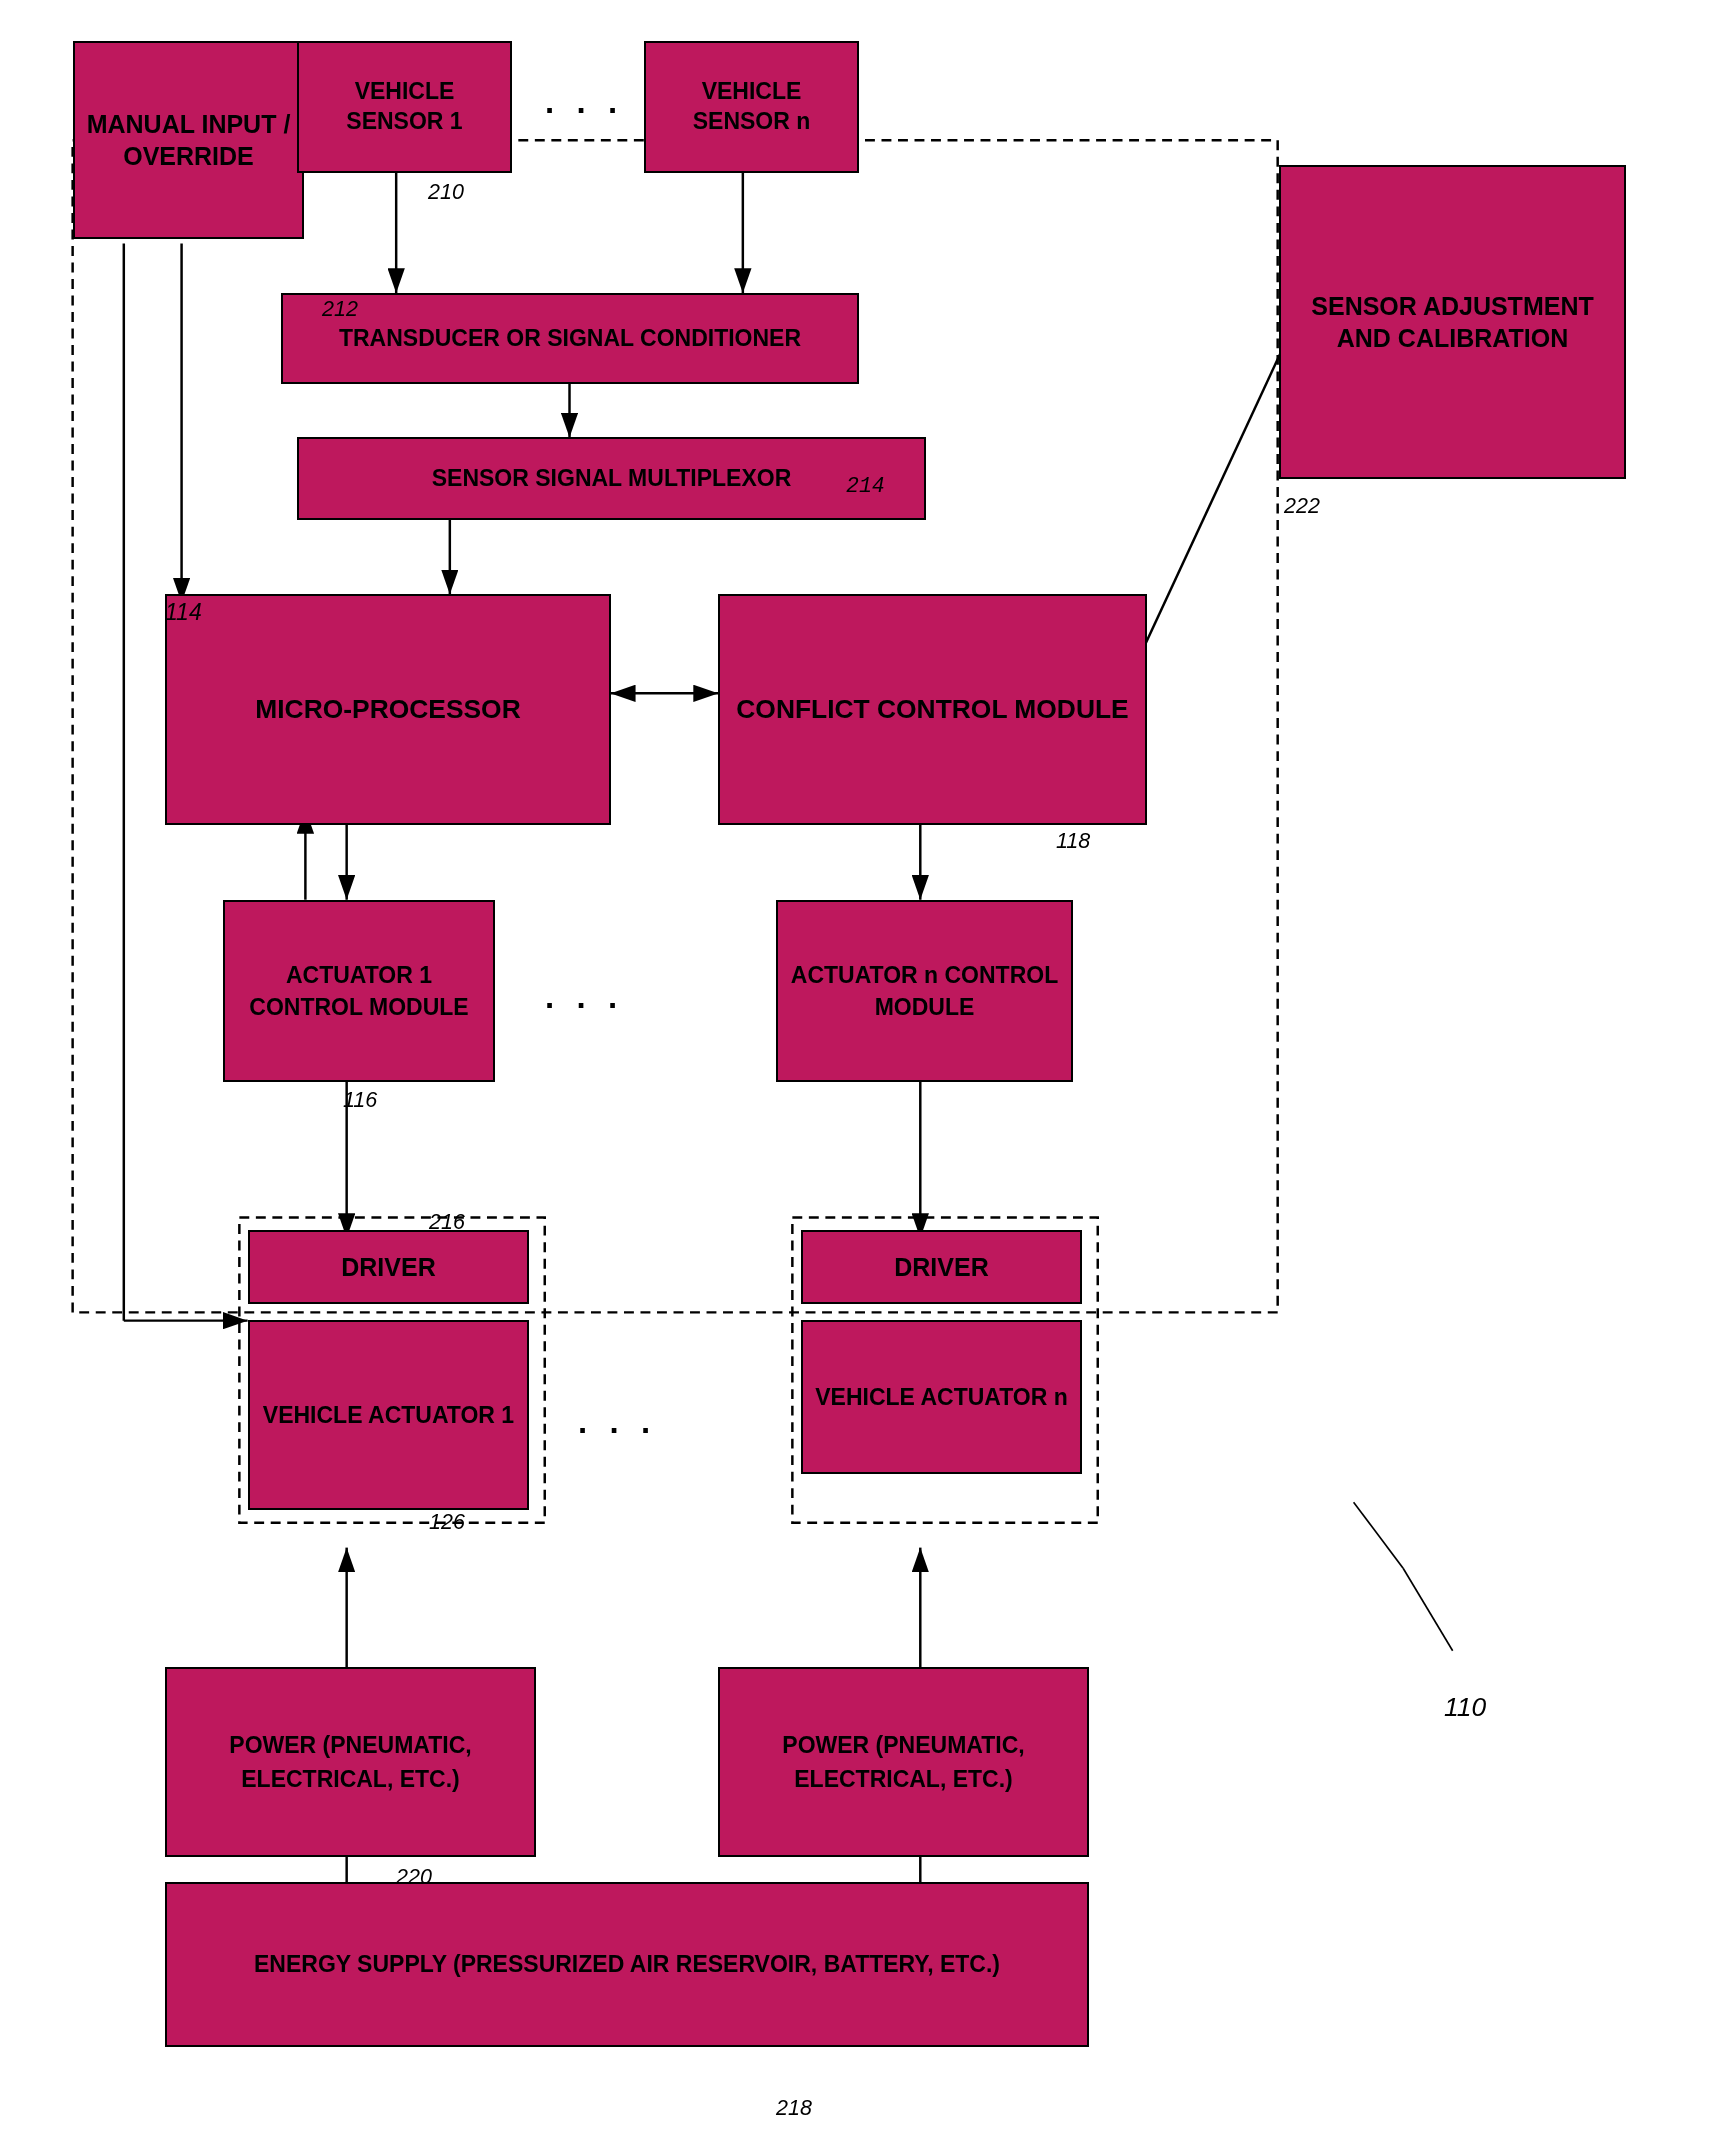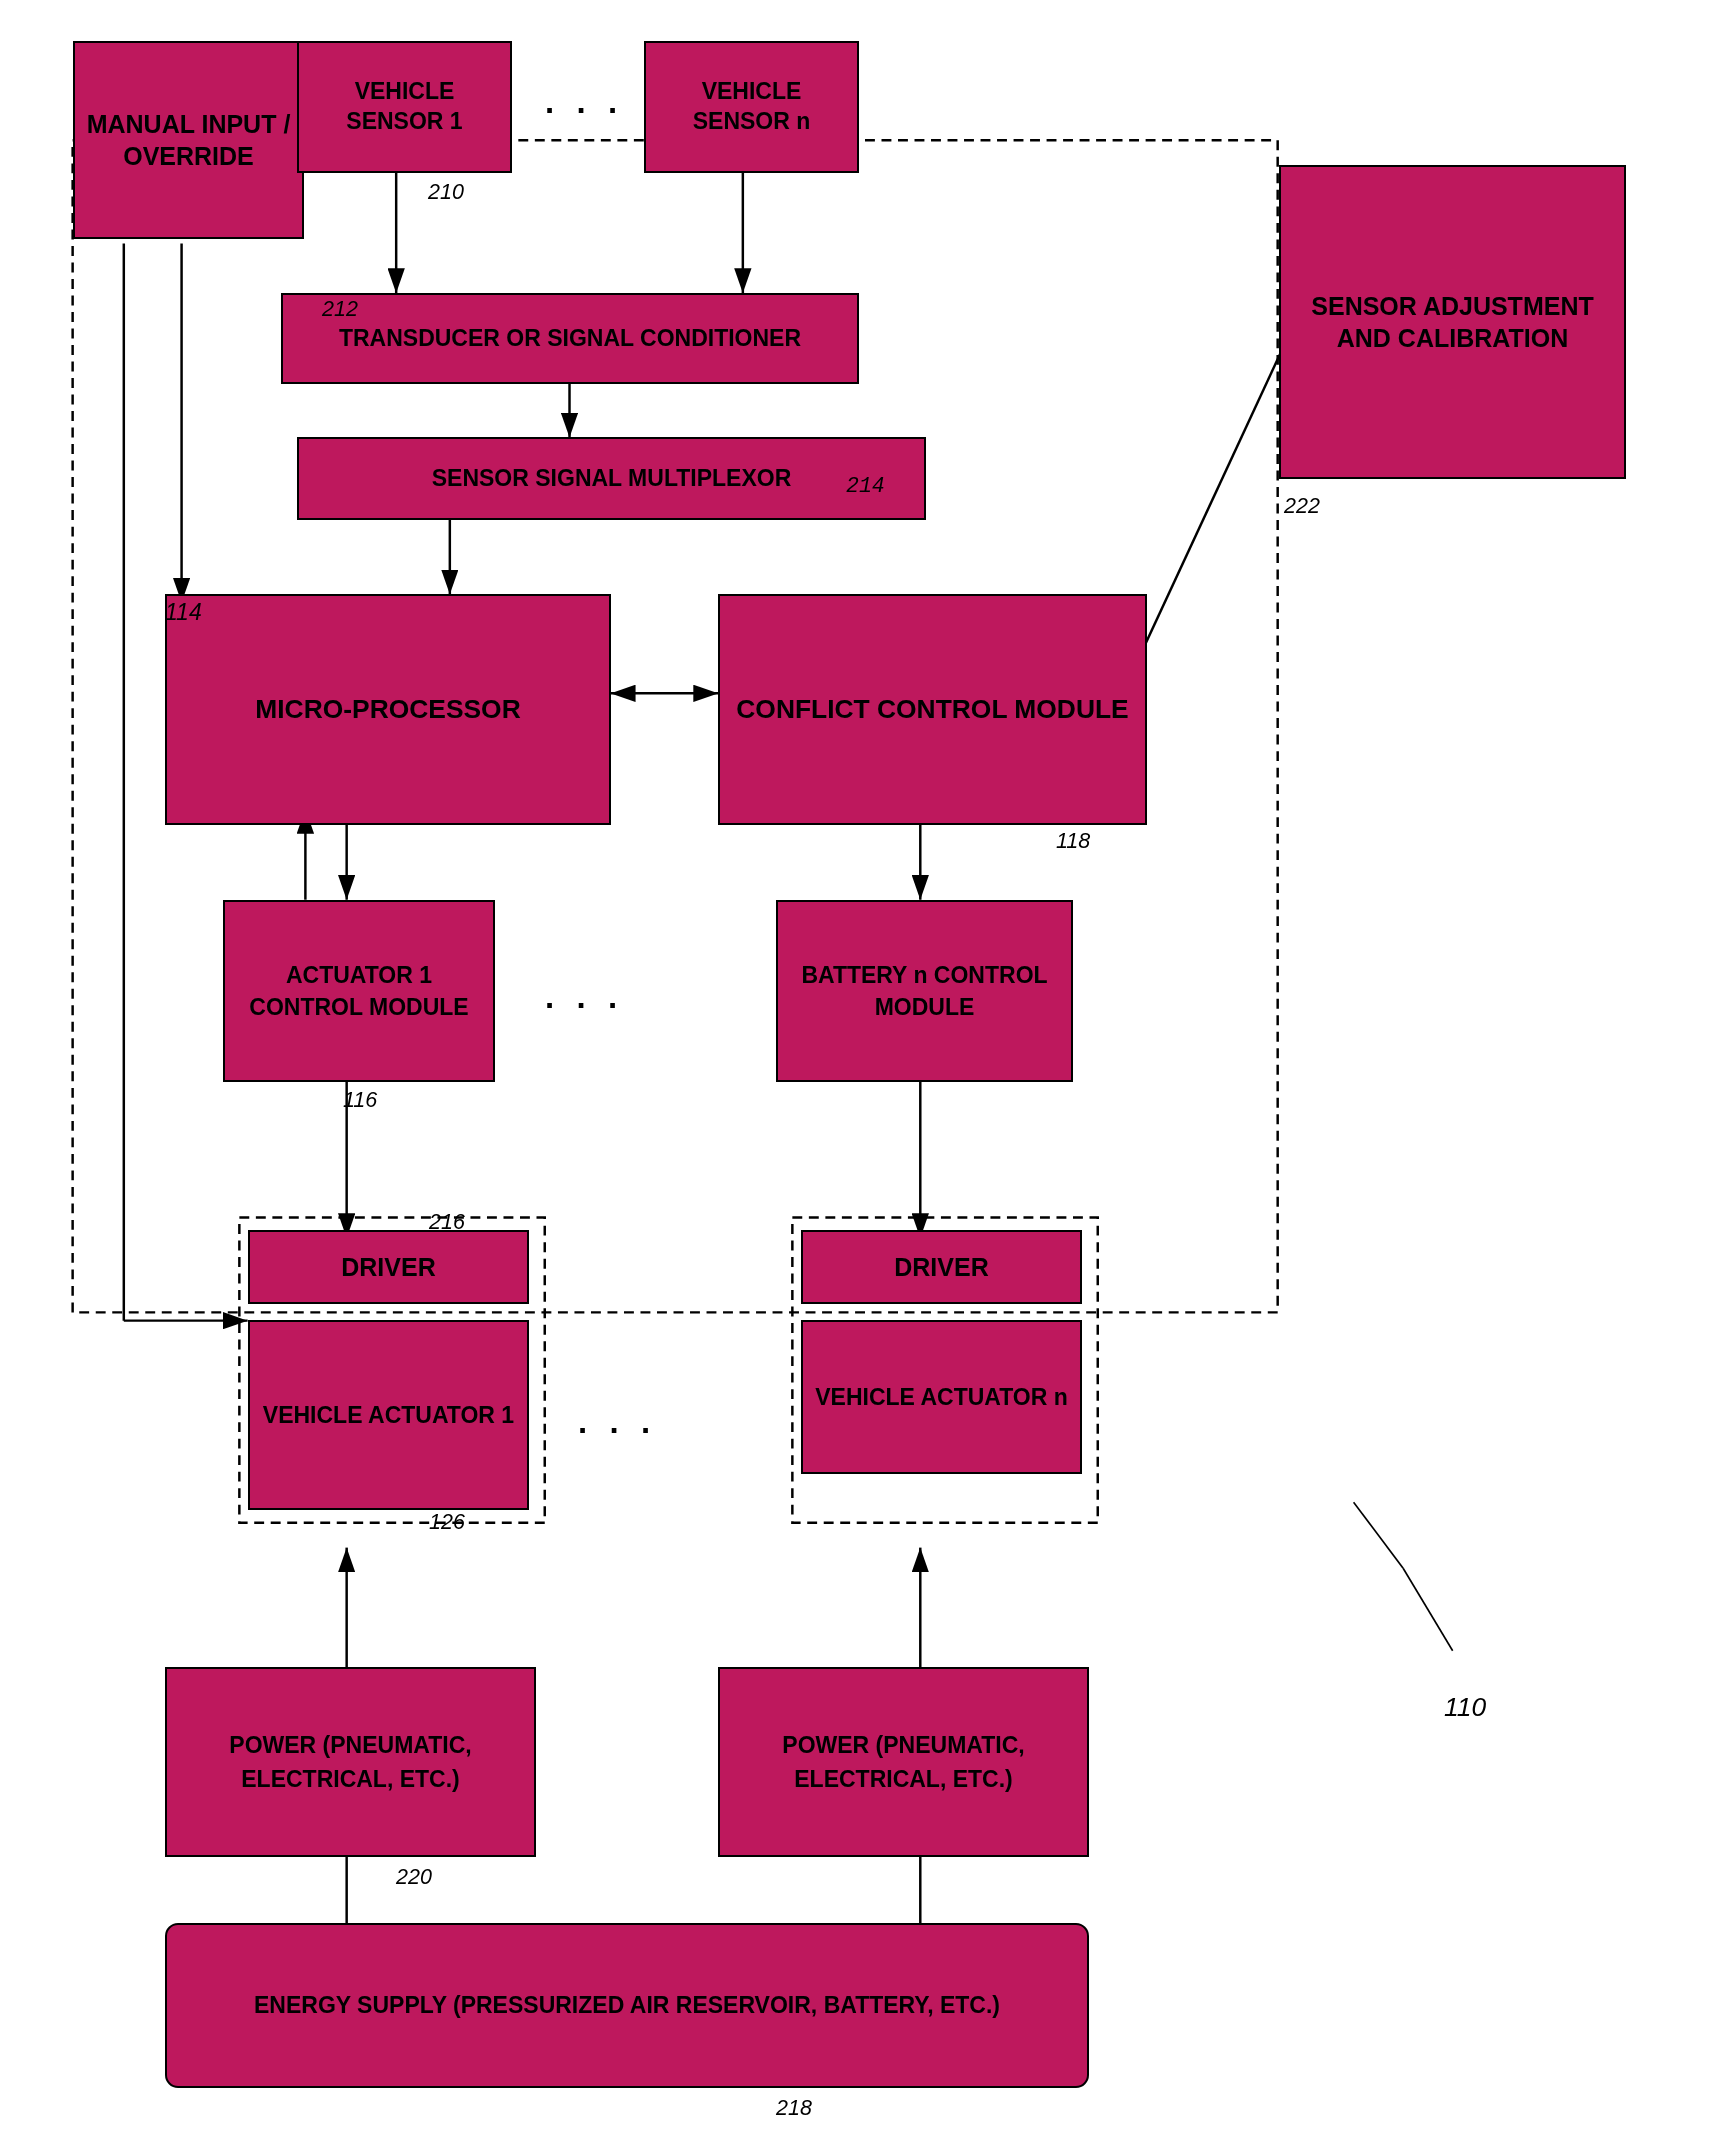--- a/index.html
+++ b/index.html
@@ -160,21 +160,21 @@
   <div class="box" style="left:223px; top:900px; width:272px; height:182px; font-size:23px; line-height:1.4;">
     <span>ACTUATOR 1 CONTROL MODULE</span>
   </div>
   <span class="label-ref" style="left:343px; top:1088px;">116</span>
 
   <div style="position:absolute; left:545px; top:978px; font-size:33px; font-weight:bold; letter-spacing:6.6px;">
     . . .
   </div>
 
   <div class="box" style="left:776px; top:900px; width:297px; height:182px; font-size:23px; line-height:1.4;">
-    <span>BATTERY n CONTROL MODULE</span>
+    <span>ACTUATOR n CONTROL MODULE</span>
   </div>
 
   <div class="box" style="left:248px; top:1230px; width:281px; height:74px; font-size:25px;">
     <span>DRIVER</span>
   </div>
   <span class="label-ref" style="left:429px; top:1210px;">216</span>
 
   <div class="box" style="left:248px; top:1320px; width:281px; height:190px; font-size:23px; line-height:1.4;">
     <span>VEHICLE ACTUATOR 1</span>
   </div>
@@ -194,21 +194,21 @@
 
   <div class="box" style="left:165px; top:1667px; width:371px; height:190px; font-size:23px; line-height:1.5;">
     <span>POWER (PNEUMATIC, ELECTRICAL, ETC.)</span>
   </div>
   <span class="label-ref" style="left:396px; top:1865px;">220</span>
 
   <div class="box" style="left:718px; top:1667px; width:371px; height:190px; font-size:23px; line-height:1.5;">
     <span>POWER (PNEUMATIC, ELECTRICAL, ETC.)</span>
   </div>
 
-  <div class="box" style="left:165px; top:1923px; width:924px; height:165px; font-size:23px; line-height:1.5;border-radius:13px;">
+  <div class="box" style="left:165px; top:1882px; width:924px; height:165px; font-size:23px; line-height:1.5;">
     <span>ENERGY SUPPLY (PRESSURIZED AIR RESERVOIR, BATTERY, ETC.)</span>
   </div>
   <span class="label-ref" style="left:776px; top:2096px;">218</span>
 
   <span class="label-ref" style="left:1444px; top:1692px; font-size:26.4px;">110</span>
 
 </div>
 
 
 </body></html>

